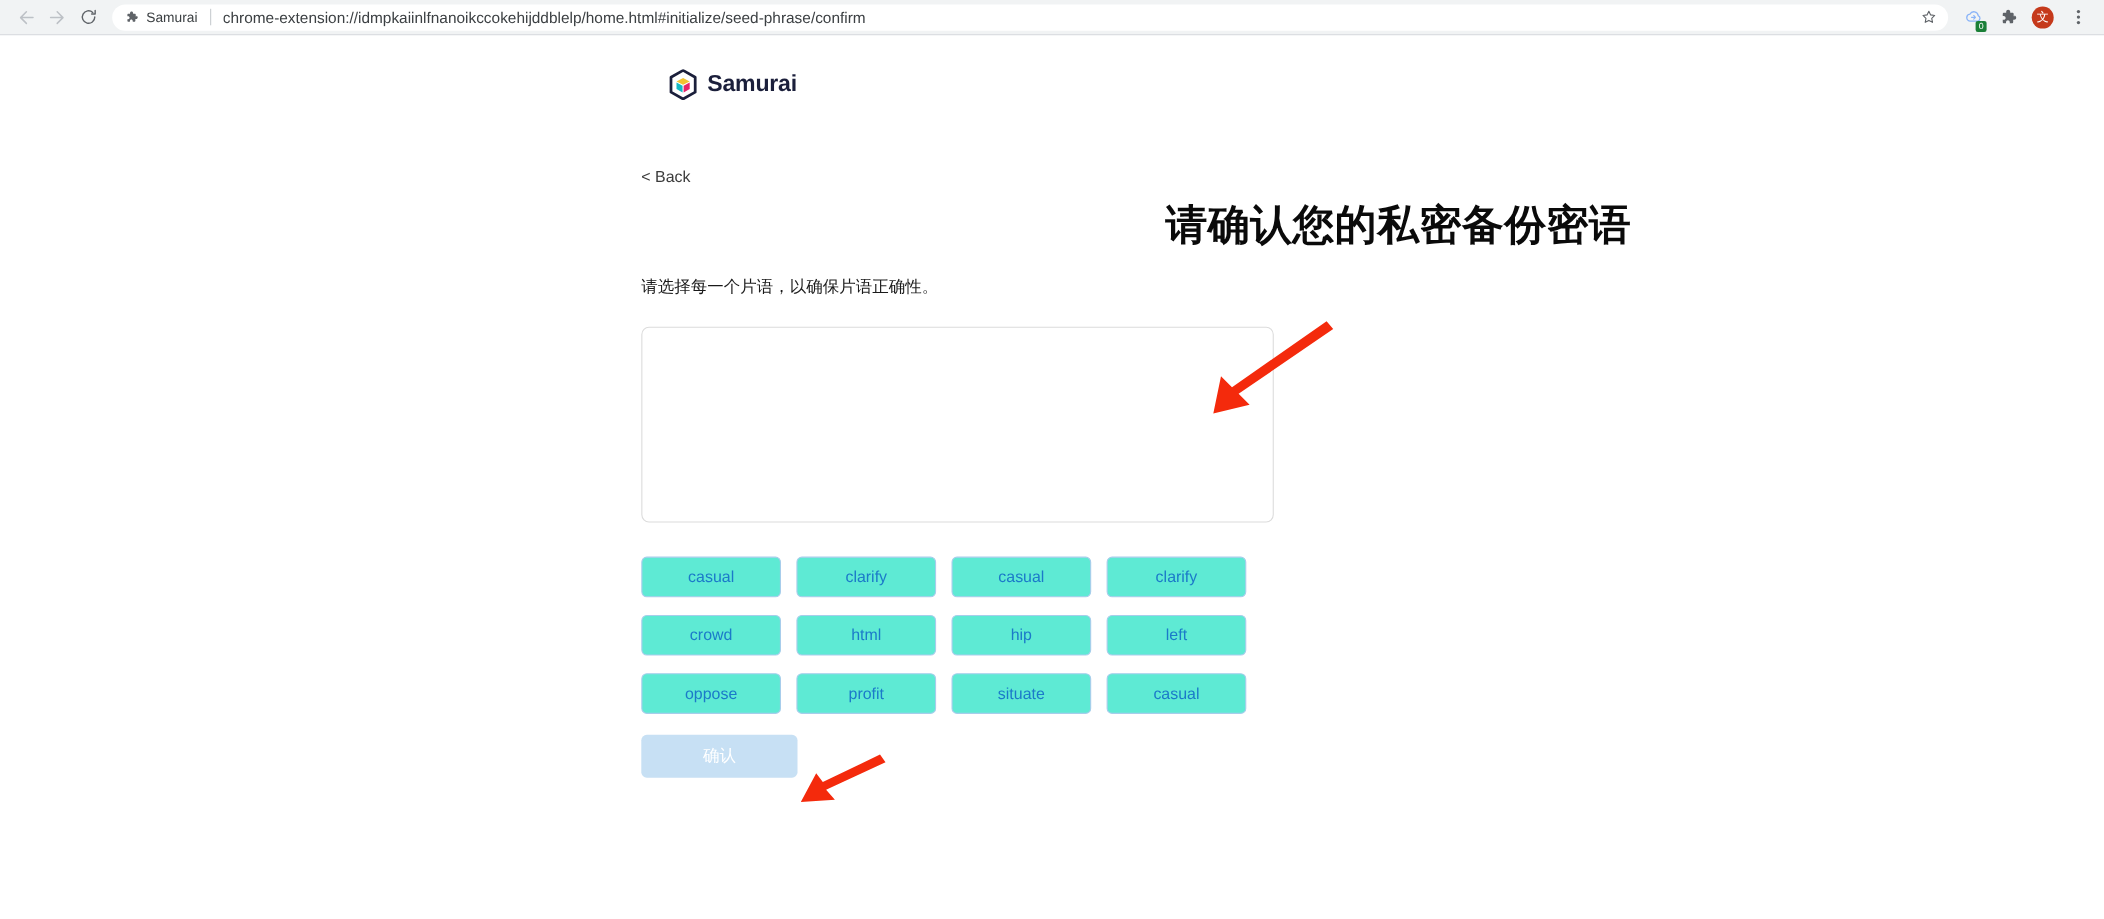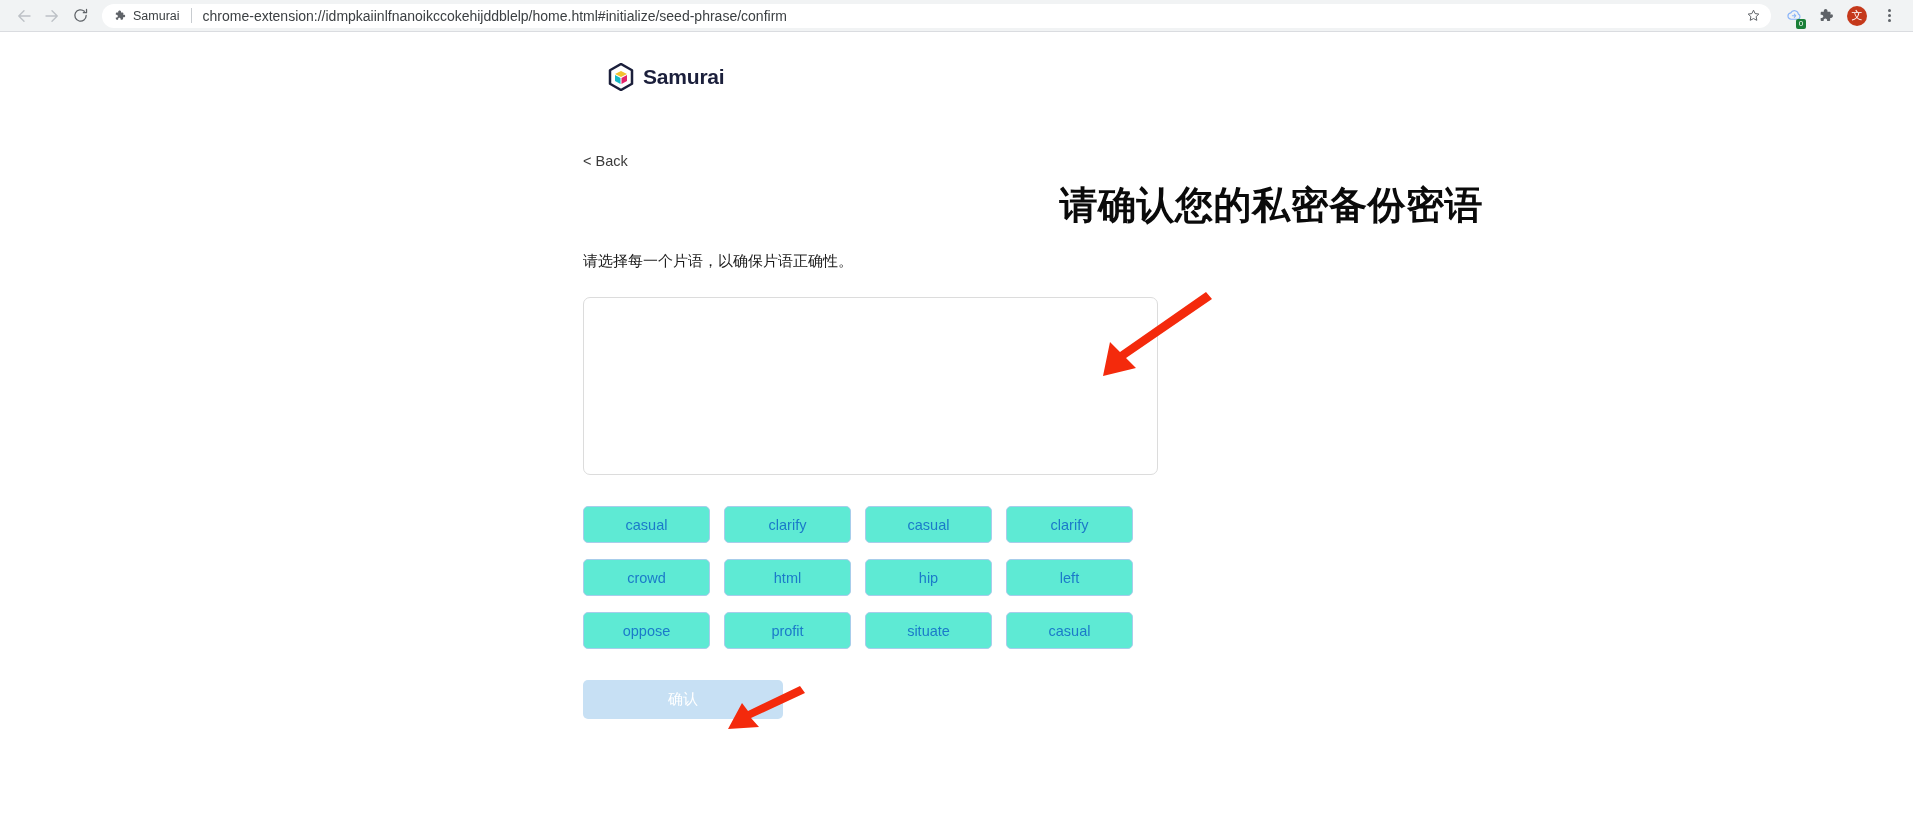--- a/index.html
+++ b/index.html
@@ -199,22 +199,22 @@
     color: #1b7ac9;
     font-size: 14.5px;
     font-family: "Liberation Sans", sans-serif;
     display: flex;
     align-items: center;
     justify-content: center;
     cursor: pointer;
   }
 
   .confirm-btn {
-    margin-top: 31px;
-    width: 200px;
+    margin-top: 19px;
+    width: 142px;
     height: 39px;
     background: #c7e0f4;
     border: none;
     border-radius: 5px;
     color: #ffffff;
     font-size: 15px;
     font-family: "Liberation Sans", sans-serif;
     display: flex;
     align-items: center;
     justify-content: center;

